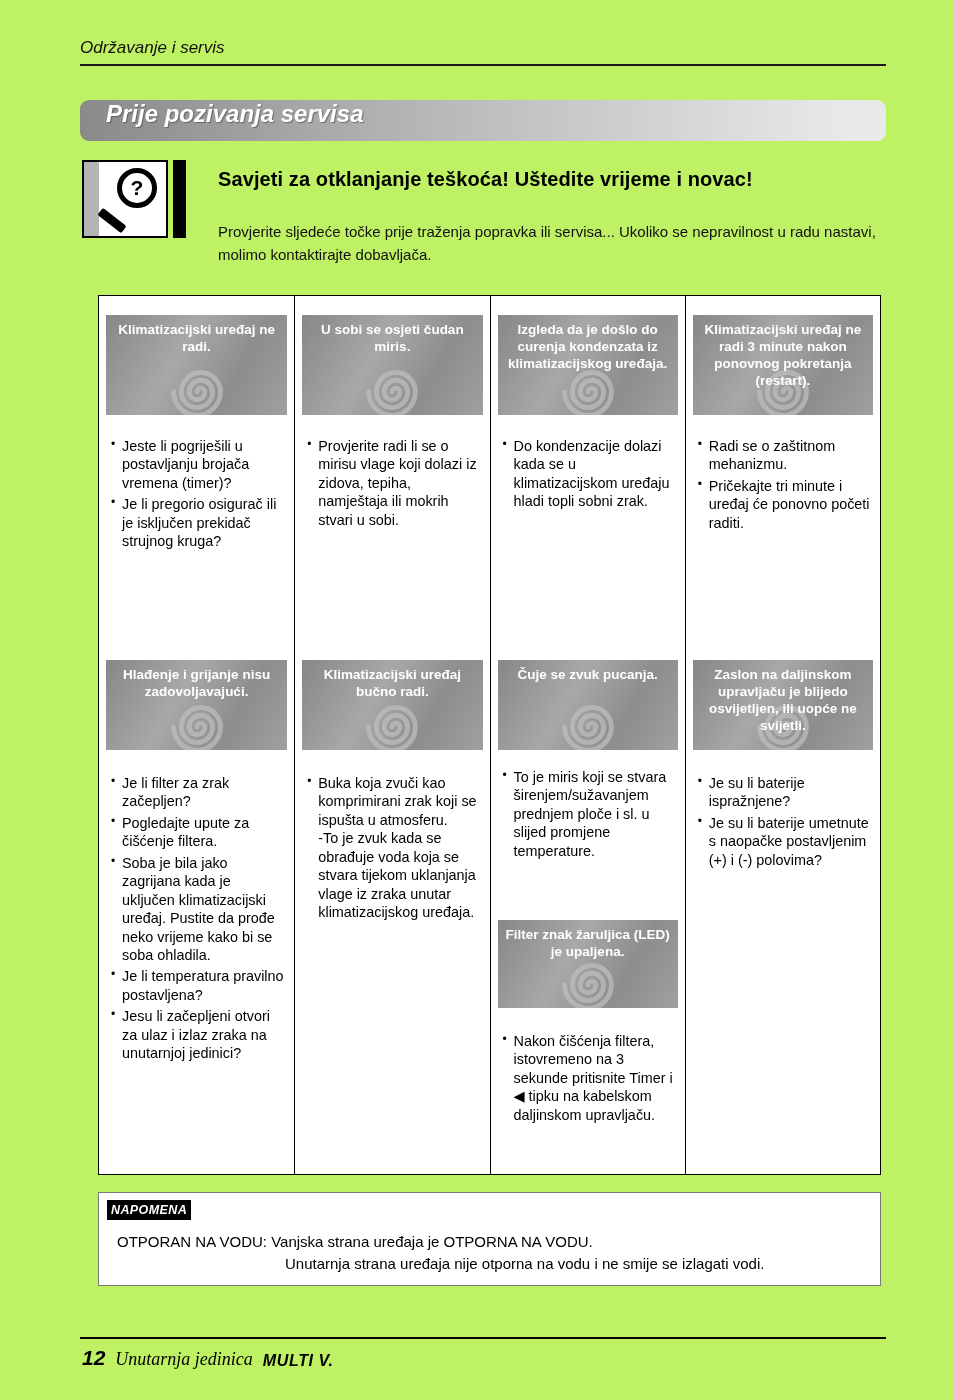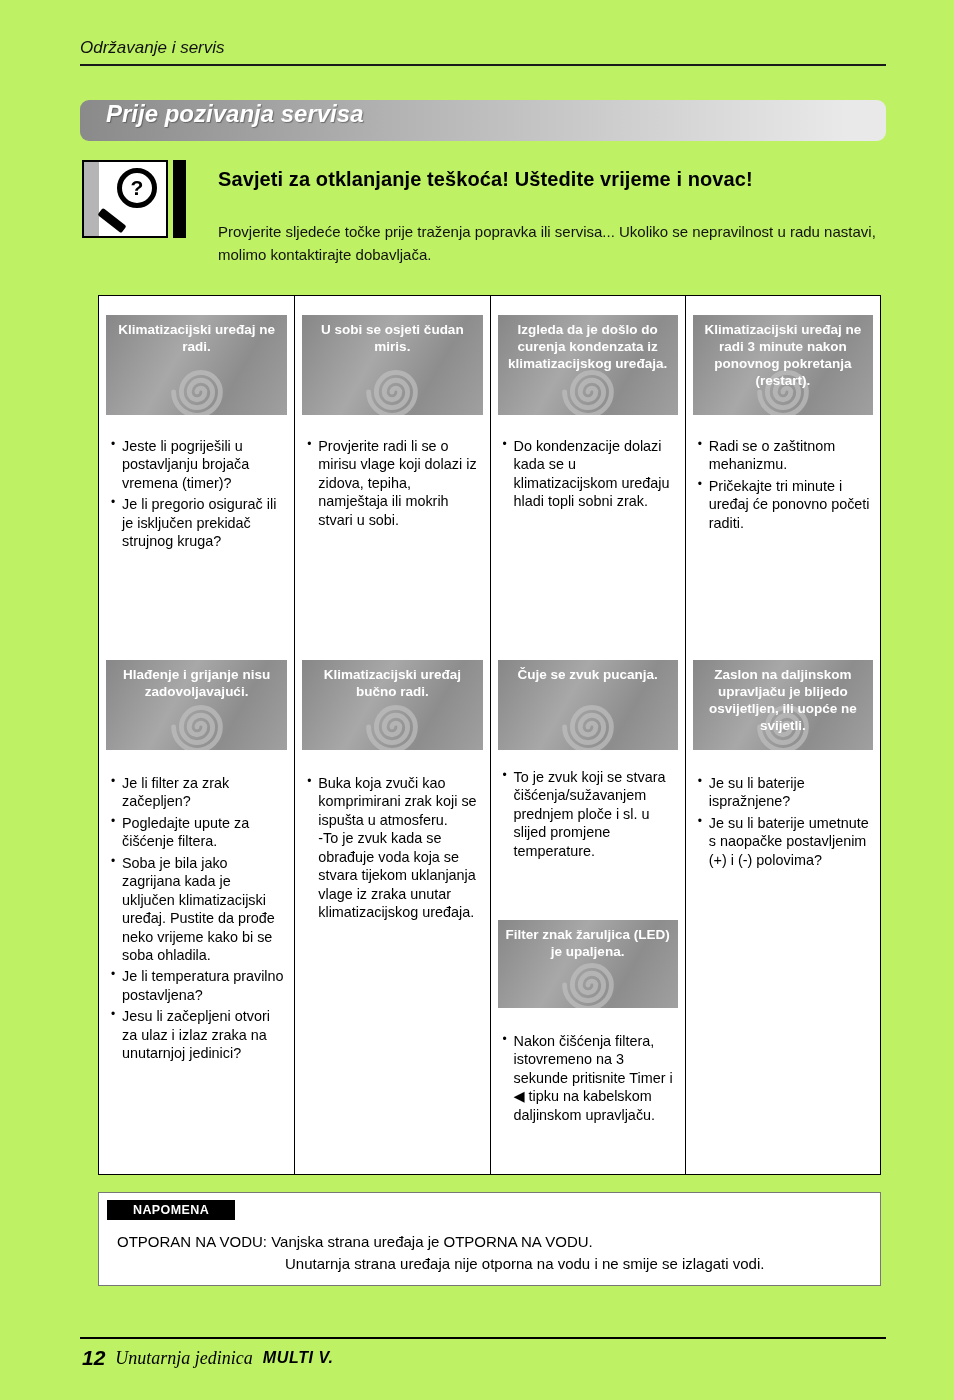--- a/index.html
+++ b/index.html
@@ -47,27 +47,27 @@
   .content{padding:24px 8px 0 12px}
   .c1{height:245px;padding-top:22px}
   .c-mid{height:150px;padding-top:18px}
 
   .bullet{position:relative;padding-left:11px;margin-bottom:3px;white-space:pre-line}
   .bullet::before{content:"\2022";position:absolute;left:0;top:0;font-size:12px}
 
   
   .note-box{position:absolute;left:98px;top:1192px;width:783px;height:94px;border:1px solid #777;background:#fff}
   .napomena{position:absolute;left:8px;top:7px;display:inline-block;background:#000;color:#fff;
-    font-weight:bold;font-size:12.5px;padding:3px 26px;letter-spacing:.4px}
+    font-weight:bold;font-style:italic;font-size:12.5px;padding:3px 4px;letter-spacing:.4px}
   .note-l1{position:absolute;left:18px;top:40px;font-size:15px}
   .note-l2{position:absolute;left:186px;top:62px;font-size:15px}
 
   
   .footer-rule{position:absolute;left:80px;top:1337px;width:806px;height:2px;background:#000}
-  .footer{position:absolute;left:82px;top:1346px;display:flex;align-items:center;gap:10px}
+  .footer{position:absolute;left:82px;top:1346px;display:flex;align-items:flex-end;gap:10px}
   .pg{font-weight:bold;font-style:italic;font-size:21px}
   .ftitle{font-style:italic;font-size:18px;font-family:"Liberation Serif",serif}
   .brand{font-weight:bold;font-style:italic;font-size:16px;letter-spacing:.6px}
 </style>
 </head>
 <body>
 
 <div class="page">
 
   <div class="section-title">Održavanje i servis</div>
@@ -151,21 +151,21 @@
       <div class="content c1">
         <div class="bullet">Do kondenzacije dolazi kada se u klimatizacijskom uređaju hladi topli sobni zrak.</div>
       </div>
       <div class="hdr h2">
         <div class="spiral"><svg viewBox="0 0 80 80" width="78" height="78">
               <path d="M40 40a4 4 0 0 1 8 0a8 8 0 0 1 -16 0a12 12 0 0 1 24 0a16 16 0 0 1 -32 0a20 20 0 0 1 40 0a24 24 0 0 1 -48 0" fill="none" stroke="#bfbfbf" stroke-width="5" stroke-linecap="round" opacity="0.7"></path>
             </svg></div>
         <div class="txt">Čuje se zvuk pucanja.</div>
       </div>
       <div class="content c-mid">
-        <div class="bullet">To je zvuk koji se stvara čišćenja/sužavanjem prednjem ploče i sl. u slijed promjene temperature.</div>
+        <div class="bullet">To je miris koji se stvara širenjem/sužavanjem prednjem ploče i sl. u slijed promjene temperature.</div>
       </div>
       <div class="hdr h3">
         <div class="spiral"><svg viewBox="0 0 80 80" width="78" height="78">
               <path d="M40 40a4 4 0 0 1 8 0a8 8 0 0 1 -16 0a12 12 0 0 1 24 0a16 16 0 0 1 -32 0a20 20 0 0 1 40 0a24 24 0 0 1 -48 0" fill="none" stroke="#bfbfbf" stroke-width="5" stroke-linecap="round" opacity="0.7"></path>
             </svg></div>
         <div class="txt">Filter znak žaruljica (LED) je upaljena.</div>
       </div>
       <div class="content">
         <div class="bullet">Nakon čišćenja filtera, istovremeno na 3 sekunde pritisnite Timer i ◀ tipku na kabelskom daljinskom upravljaču.</div>
       </div>

